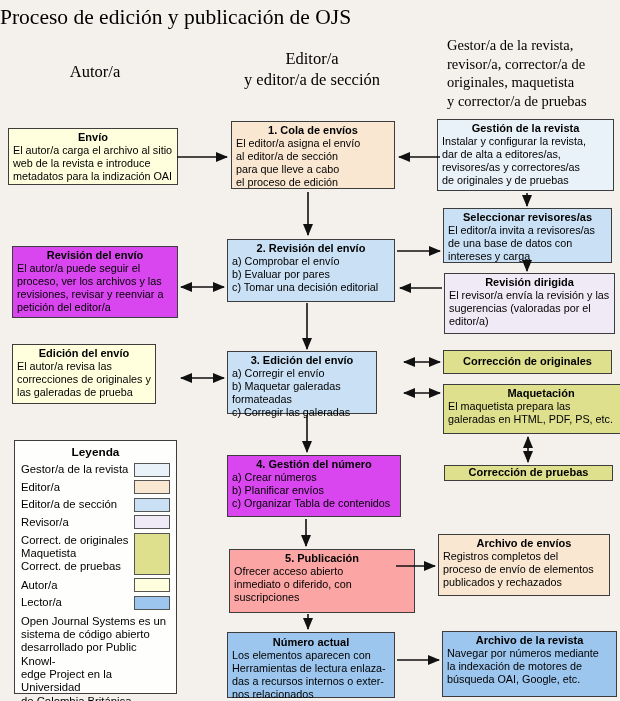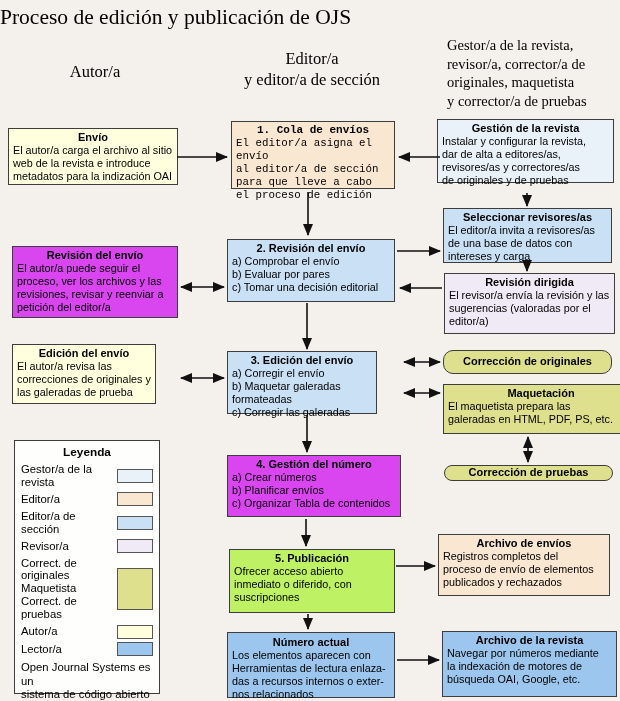--- a/index.html
+++ b/index.html
@@ -12,25 +12,25 @@
   #main-title{left:0;top:5px;width:620px;font-size:21.5px;}
   #hdr-author{left:20px;top:62px;width:150px;text-align:center;font-size:16.5px;}
   #hdr-editor{left:222px;top:48px;width:180px;text-align:center;font-size:16.5px;line-height:21px;}
   #hdr-manager{left:447px;top:36px;width:170px;text-align:left;font-size:14.5px;line-height:18.5px;}
   .box{
     position:absolute;border:1.5px solid #3D3D3D;box-sizing:border-box;
     padding:2px 4px;font-size:10.8px;line-height:1.2;
   }
   .box .bt{font-weight:bold;text-align:center;font-size:11px;}
   .box .bb{text-align:left;white-space:pre-line;}
-  .box.titleonly{display:flex;align-items:center;justify-content:center;padding:0;border-radius:10px;}
+  .box.titleonly{display:flex;align-items:center;justify-content:center;padding:0;}
   #arrow-layer{position:absolute;left:0;top:0;pointer-events:none;}
   #arrow-layer line{stroke:#111;stroke-width:1.6;}
   
-  #legend{position:absolute;left:14px;top:440px;width:146px;height:254px;
+  #legend{position:absolute;left:14px;top:440px;width:163px;height:254px;
     border:1.5px solid #3D3D3D;background:#FEFEFD;box-sizing:border-box;
     padding:5px 6px 16px 6px;font-size:11.3px;line-height:1.15;}
   #legend .lt{font-weight:bold;text-align:center;font-size:11.8px;margin-bottom:3px;}
   .lrow{display:flex;align-items:center;margin-bottom:3.5px;}
   .lrow .lbl{white-space:pre-line;}
   .sw{width:34px;height:12px;border:1px solid #555;margin-left:auto;flex:none;}
   .sw.big{height:40px;}
   .lfoot{margin-top:5px;white-space:pre-line;font-size:11.3px;line-height:1.18;}
 </style>
 </head>
@@ -51,21 +51,21 @@
 </div>
 <div class="box" style="left: 12px; top: 246px; width: 166px; height: 72px; background-color: #d946ef;">
   <div class="bt">Revisión del envío</div>
   <div class="bb">El autor/a puede seguir el proceso, ver los archivos y las revisiones, revisar y reenviar a petición del editor/a</div>
 </div>
 <div class="box" style="left: 12px; top: 344px; width: 144px; height: 60px; background-color: rgb(255, 255, 222);">
   <div class="bt">Edición del envío</div>
   <div class="bb">El autor/a revisa las correcciones de originales y las galeradas de prueba</div>
 </div>
 
-<div class="box" style="left: 231px; top: 121px; width: 164px; height: 68px; background-color: rgb(250, 231, 210); font-family: Liberation Mono, monospace;">
+<div class="box" style="left: 231px; top: 121px; width: 164px; height: 68px; background-color: rgb(250, 231, 210);">
   <div class="bt">1. Cola de envíos</div>
   <div class="bb">El editor/a asigna el envío
 al editor/a de sección
 para que lleve a cabo
 el proceso de edición</div>
 </div>
 <div class="box" style="left: 227px; top: 239px; width: 168px; height: 63px; background-color: rgb(201, 224, 245);">
   <div class="bt">2. Revisión del envío</div>
   <div class="bb">a) Comprobar el envío
 b) Evaluar por pares
@@ -76,35 +76,35 @@
   <div class="bb">a) Corregir el envío
 b) Maquetar galeradas formateadas
 c) Corregir las galeradas</div>
 </div>
 <div class="box" style="left: 227px; top: 455px; width: 174px; height: 62px; background-color: #d946ef;">
   <div class="bt">4. Gestión del número</div>
   <div class="bb">a) Crear números
 b) Planificar envíos
 c) Organizar Tabla de contenidos</div>
 </div>
-<div class="box" style="left: 229px; top: 549px; width: 166px; height: 64px; background-color: #bef264;">
+<div class="box" style="left: 229px; top: 549px; width: 186px; height: 64px; background-color: #fca5a5;">
   <div class="bt">5. Publicación</div>
   <div class="bb">Ofrecer acceso abierto
 inmediato o diferido, con
 suscripciones</div>
 </div>
 <div class="box" style="left: 227px; top: 632px; width: 168px; height: 66px; padding-top: 3px; background-color: rgb(156, 198, 238);">
   <div class="bt">Número actual</div>
   <div class="bb">Los elementos aparecen con
 Herramientas de lectura enlaza-
 das a recursos internos o exter-
 nos relacionados</div>
 </div>
 
-<div class="box" style="left: 437px; top: 119px; width: 177px; height: 64px; background-color: rgb(234, 242, 249);">
+<div class="box" style="left: 437px; top: 119px; width: 177px; height: 72px; background-color: rgb(234, 242, 249);">
   <div class="bt">Gestión de la revista</div>
   <div class="bb">Instalar y configurar la revista,
 dar de alta a editores/as,
 revisores/as y correctores/as
 de originales y de pruebas</div>
 </div>
 <div class="box" style="left: 443px; top: 208px; width: 169px; height: 55px; background-color: rgb(201, 224, 245);">
   <div class="bt">Seleccionar revisores/as</div>
   <div class="bb">El editor/a invita a revisores/as
 de una base de datos con

